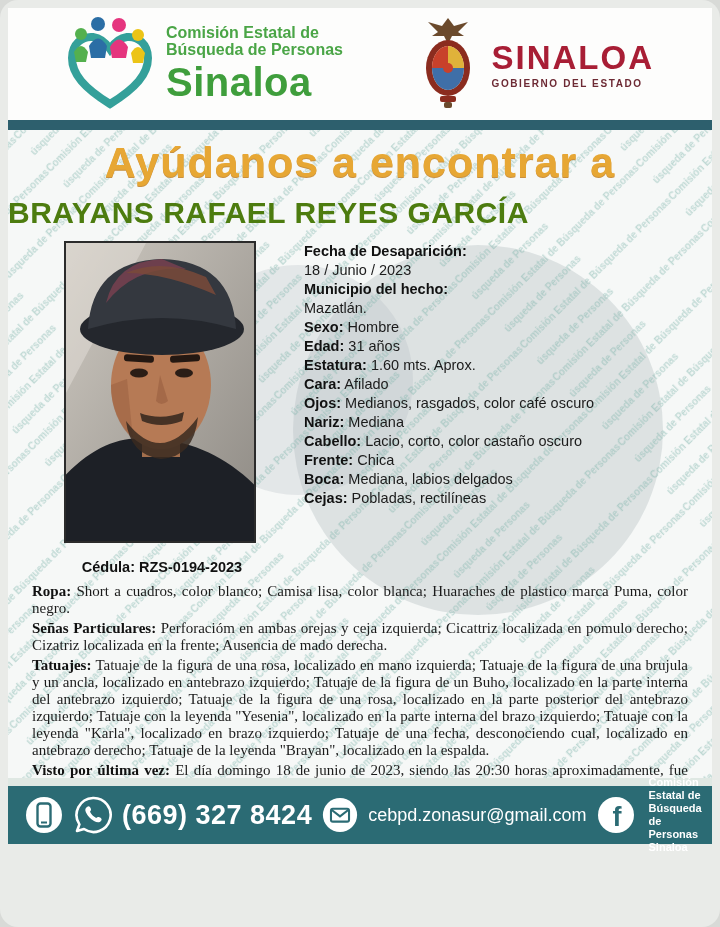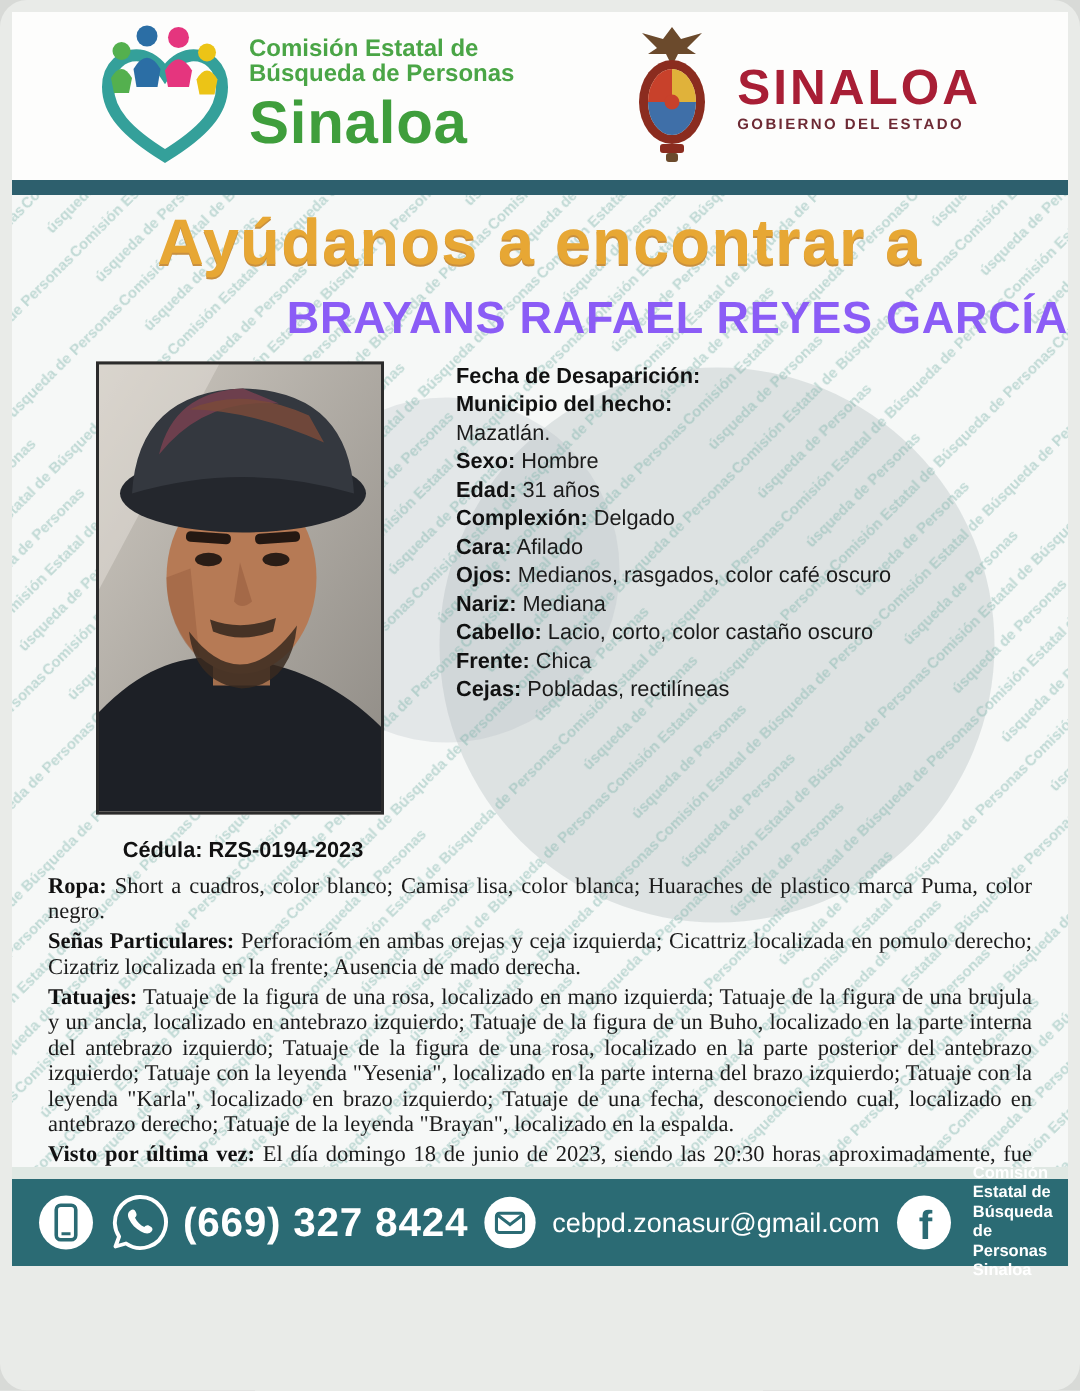--- a/index.html
+++ b/index.html
@@ -29,21 +29,21 @@
   .pbody { position:relative; height:648px; background:#f6f8f7; overflow:hidden; }
   .wm { position:absolute; left:0; top:0; z-index:0; }
   .wmt { fill:#7fb3ab; opacity:0.45; font-size:10px; font-weight:700;
          font-family:"Liberation Sans", sans-serif; }
   .content { position:relative; z-index:1; }
   .title {
     text-align:center; font-size:43px; font-weight:700; color:#e7a734;
     letter-spacing:1px; margin-top:8px; text-shadow:0 1px 0 #c9903f;
   }
   .pname {
-    text-align:right; font-size:30px; font-weight:700; color:#8b5cf6;
+    text-align:left; font-size:30px; font-weight:700; color:#4d7c0f;
     letter-spacing:0.5px; margin-top:9px;
   }
   .mainrow { display:flex; margin-top:11px; padding-left:56px; }
   .photocol { width:196px; flex:0 0 196px; }
   .photoframe { width:192px; height:302px; border:2px solid #2b2b2b; background:#9b968f; }
   .cedula { text-align:center; font-size:14.5px; font-weight:700; color:#111; margin-top:16px; }
   .detailscol { flex:1; padding:1px 8px 0 44px; font-size:14.5px; line-height:19px; color:#1b1b1b; }
   .dlabel { font-weight:700; color:#111; }
   .drow.stacked .dvalue { display:block; }
   .paras { padding:8px 24px 0 24px; }
@@ -174,30 +174,31 @@
               <path d="M60 30 Q96 14 140 34 L150 52 Q100 30 60 30 Z" fill="#7a4a3a" opacity="0.85"></path>
             </svg>
           </div>
           <div class="cedula">
             <span>Cédula:</span>
             <span>RZS-0194-2023</span>
           </div>
         </div>
 
         <div class="detailscol">
-          <div class="drow stacked"><span class="dlabel">Fecha de Desaparición:</span> </div>
+          <div class="drow stacked"><span class="dlabel">Fecha de Desaparición:</span> <span class="dvalue">18 / Junio / 2023</span></div>
           <div class="drow stacked"><span class="dlabel">Municipio del hecho:</span> <span class="dvalue">Mazatlán.</span></div>
           <div class="drow"><span class="dlabel">Sexo:</span> <span class="dvalue">Hombre</span></div>
           <div class="drow"><span class="dlabel">Edad:</span> <span class="dvalue">31 años</span></div>
-          <div class="drow"><span class="dlabel">Complexión:</span> <span class="dvalue">Delgado</span></div>
+          <div class="drow"><span class="dlabel">Estatura:</span> <span class="dvalue">1.60 mts. Aprox.</span></div>
           <div class="drow"><span class="dlabel">Cara:</span> <span class="dvalue">Afilado</span></div>
           <div class="drow"><span class="dlabel">Ojos:</span> <span class="dvalue">Medianos, rasgados, color café oscuro</span></div>
           <div class="drow"><span class="dlabel">Nariz:</span> <span class="dvalue">Mediana</span></div>
           <div class="drow"><span class="dlabel">Cabello:</span> <span class="dvalue">Lacio, corto, color castaño oscuro</span></div>
           <div class="drow"><span class="dlabel">Frente:</span> <span class="dvalue">Chica</span></div>
+          <div class="drow"><span class="dlabel">Boca:</span> <span class="dvalue">Mediana, labios delgados</span></div>
           <div class="drow"><span class="dlabel">Cejas:</span> <span class="dvalue">Pobladas, rectilíneas</span></div>
         </div>
       </div>
 
       <div class="paras">
         <p class="para"><span class="plabel">Ropa:</span> <span>Short a cuadros, color blanco; Camisa lisa, color blanca; Huaraches de plastico marca Puma, color negro.</span></p>
         <p class="para"><span class="plabel">Señas Particulares:</span> <span>Perforacióm en ambas orejas y ceja izquierda; Cicattriz localizada en pomulo derecho; Cizatriz localizada en la frente; Ausencia de mado derecha.</span></p>
         <p class="para"><span class="plabel">Tatuajes:</span> <span>Tatuaje de la figura de una rosa, localizado en mano izquierda; Tatuaje de la figura de una brujula y un ancla, localizado en antebrazo izquierdo; Tatuaje de la figura de un Buho, localizado en la parte interna del antebrazo izquierdo; Tatuaje de la figura de una rosa, localizado en la parte posterior del antebrazo izquierdo; Tatuaje con la leyenda "Yesenia", localizado en la parte interna del brazo izquierdo; Tatuaje con la leyenda "Karla", localizado en brazo izquierdo; Tatuaje de una fecha, desconociendo cual, localizado en antebrazo derecho; Tatuaje de la leyenda "Brayan", localizado en la espalda.</span></p>
         <p class="para"><span class="plabel">Visto por última vez:</span> <span>El día domingo 18 de junio de 2023, siendo las 20:30 horas aproximadamente, fue visto por ultima vez en Fraccionamiento Pradera, perteneciente a la Ciudad de Mazatlán, Sinaloa, a bordo de una motocicleta Italica, color balnca, númeor de placas BJS4J, desde entonces de desconoce su paradero actual.</span></p>
       </div>

